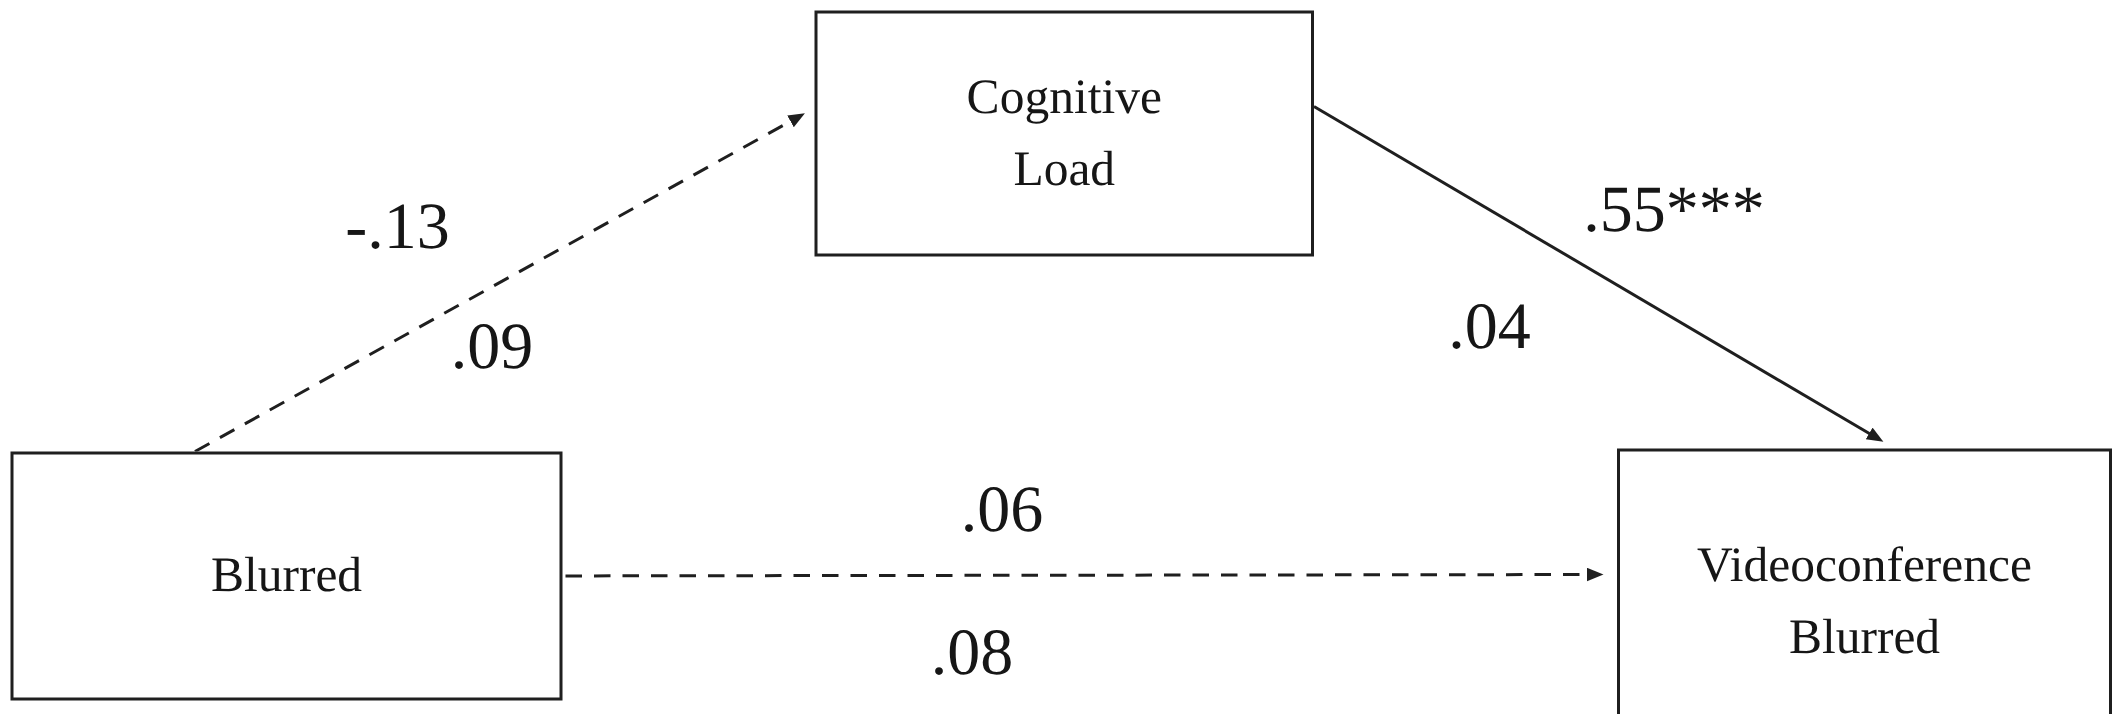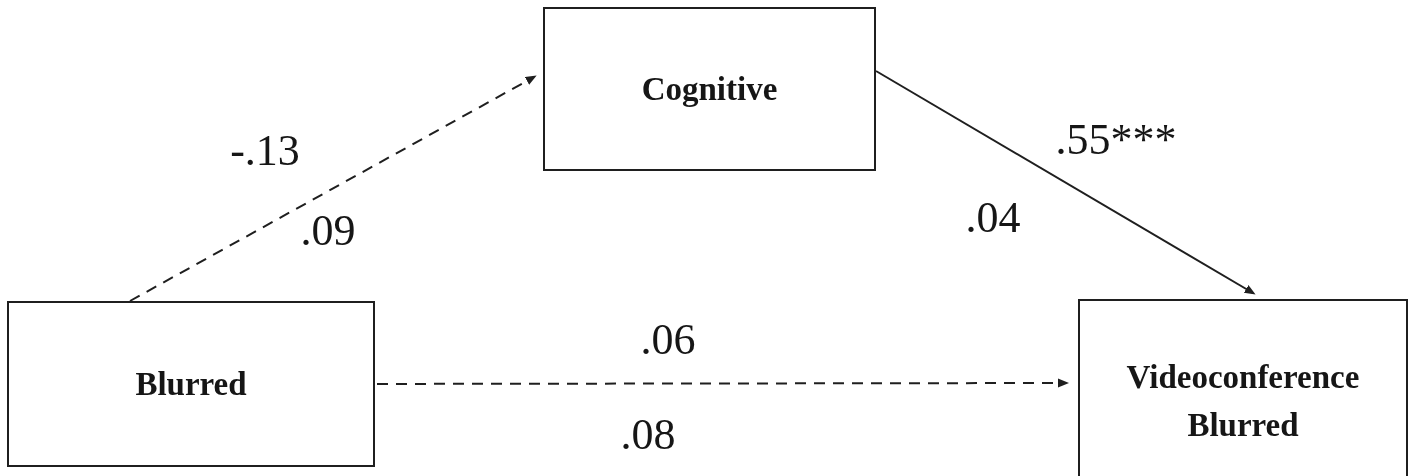--- a/index.html
+++ b/index.html
@@ -28,21 +28,20 @@
     box-sizing: border-box;
     border: 2px solid #1f1f1f;
     background: #ffffff;
     display: flex;
     flex-direction: column;
     align-items: center;
     justify-content: center;
     text-align: right;
     font-size: 33px;
     line-height: 48px;
-    font-weight: bold;
   }
   .path-label {
     position: absolute;
     transform: translate(-50%, -50%);
     font-size: 44px;
     line-height: 36px;
     white-space: nowrap;
   }
   #box-mediator  { left: 543px;  top: 7px;   width: 333px; height: 164px; }
   #box-predictor { left: 7px;    top: 301px; width: 368px; height: 166px; }
@@ -69,20 +68,21 @@
 
     <line x1="130" y1="301" x2="534" y2="77" stroke="#1f1f1f" stroke-width="2" stroke-dasharray="11 8" marker-end="url(#arrowhead)"></line>
 
     <line x1="876" y1="71" x2="1253" y2="293" stroke="#1f1f1f" stroke-width="2" marker-end="url(#arrowhead)"></line>
 
     <line x1="339" y1="384" x2="1066" y2="383" stroke="#1f1f1f" stroke-width="2" stroke-dasharray="11 8" marker-end="url(#arrowhead)"></line>
   </svg>
 
   <div id="box-mediator" class="node-box">
     <span>Cognitive</span>
+    <span>Load</span>
   </div>
 
   <div id="box-predictor" class="node-box">
     <span>Blurred</span>
   </div>
 
   <div id="box-outcome" class="node-box">
     <span>Videoconference</span>
     <span>Blurred</span>
   </div>

